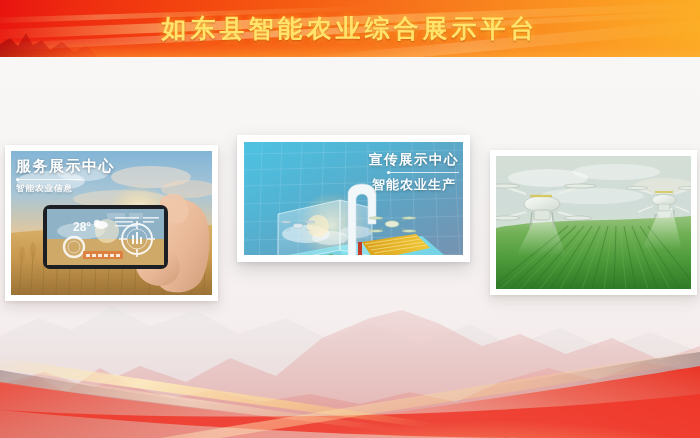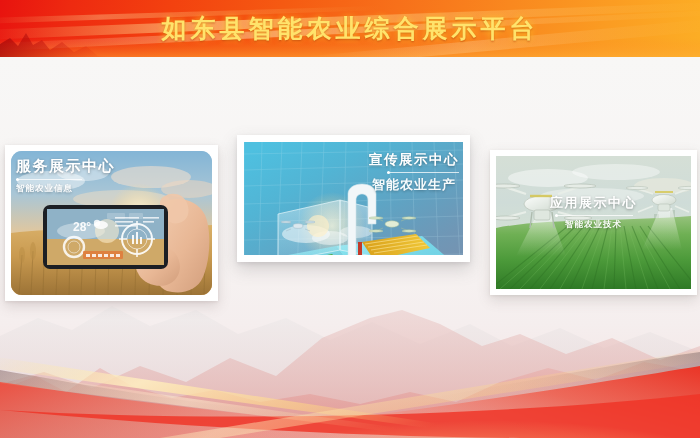--- a/index.html
+++ b/index.html
@@ -47,21 +47,21 @@
   .card-inner { position:absolute; overflow:hidden; }
   .card-caption { position:absolute; color:#ffffff; z-index:6; }
   .cap-title { font-weight:bold; white-space:nowrap; text-shadow:0 1px 3px rgba(0,0,0,.35); }
   .cap-rule  { height:1px; background:rgba(255,255,255,.75); margin:3px 0 3px 0; position:relative; }
   .cap-rule::before { content:""; position:absolute; left:0; top:-1.5px; width:3px; height:3px; background:#fff; border-radius:50%; }
   .cap-sub { white-space:nowrap; text-shadow:0 1px 3px rgba(0,0,0,.3);font-weight:bold; }
 
   
   #card1 { left:5px; top:145px; width:213px; height:156px;
            box-shadow:0 5px 12px rgba(110,90,90,.20), 0 1px 3px rgba(110,90,90,.14); padding:6px; }
-  #card1 .card-inner { inset:6px; background:linear-gradient(180deg,#9dc3dc 0%,#b9cfdc 18%,#dbcdb4 38%,#e8c98e 52%,#d8b071 68%,#c69a53 84%,#a8803f 100%);border-radius:11px; }
+  #card1 .card-inner { inset:6px; background:linear-gradient(180deg,#9dc3dc 0%,#b9cfdc 18%,#dbcdb4 38%,#e8c98e 52%,#d8b071 68%,#c69a53 84%,#a8803f 100%); }
   #c1-caption { left:11px; top:12px; }
   #c1-caption .cap-title { font-size:15px; letter-spacing:1.5px; }
   #c1-caption .cap-sub { font-size:8.5px; letter-spacing:1px; opacity:.95; }
 
   
   #card2 { left:237px; top:135px; width:233px; height:127px;
            box-shadow:0 7px 16px rgba(100,95,100,.24), 0 2px 4px rgba(100,95,100,.14); padding:7px; }
   #card2 .card-inner { inset:7px; background:linear-gradient(150deg,#4fb8d8 0%,#55aed0 18%,#5ea3c6 38%,#6a9bbe 58%,#7494b6 76%,#7d8fae 100%); }
   #c2-caption { right:11px; top:16px; text-align:right; }
   #c2-caption .cap-title { font-size:13.5px; letter-spacing:1.5px; }
@@ -560,20 +560,15 @@
             <path d="M157,38 L140,32 M179,38 L194,32 M157,50 L142,56 M179,50 L193,56" stroke-width="1.6" stroke="#e8eee8"></path>
             <ellipse cx="141" cy="32" rx="11" ry="1.6" fill="#e6ece6"></ellipse>
             <ellipse cx="193" cy="32" rx="11" ry="1.6" fill="#e6ece6"></ellipse>
             <rect x="162" y="48" width="12" height="7" rx="2" fill="#dfe7df"></rect>
           </g>
           <path d="M159,36 L177,36" stroke="#d6c548" stroke-width="2" opacity=".75"></path>
         </g>
       </svg>
     </div>
 
-    <div id="c3-caption" class="card-caption">
-      <div class="cap-title">应用展示中心</div>
-      <div class="cap-rule"></div>
-      <div class="cap-sub">智能农业技术</div>
-    </div>
   </div>
 
 </div>
 
 </body></html>

